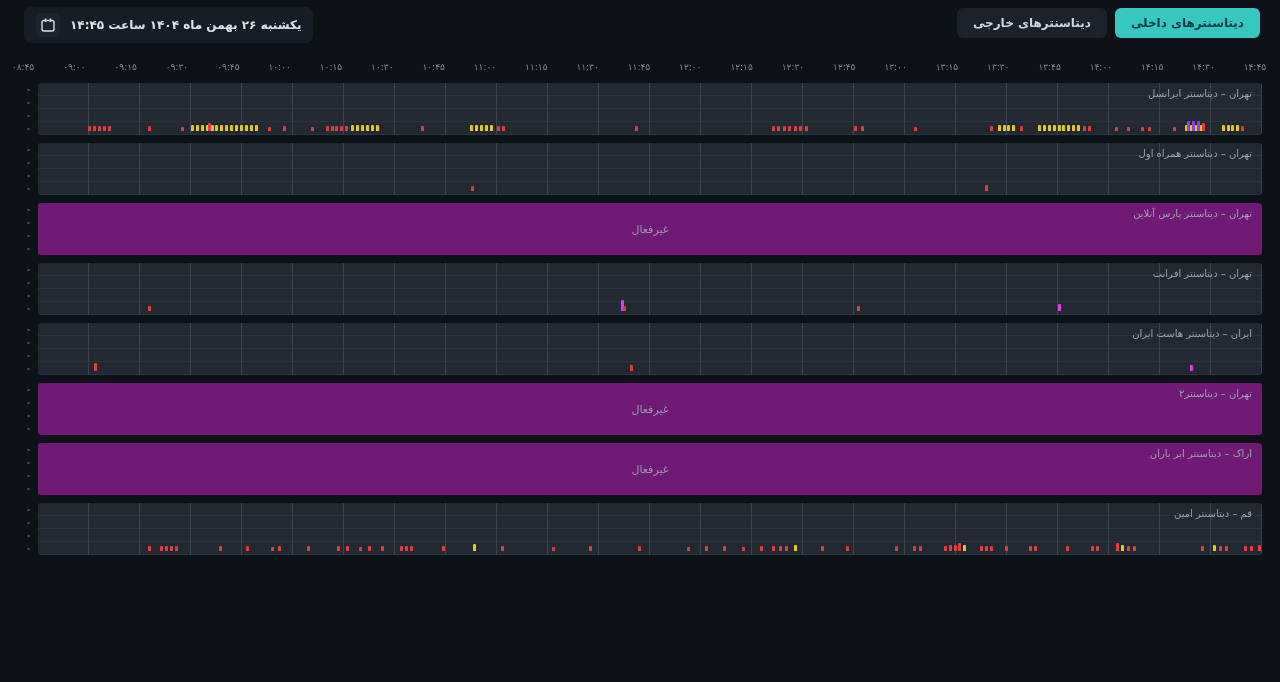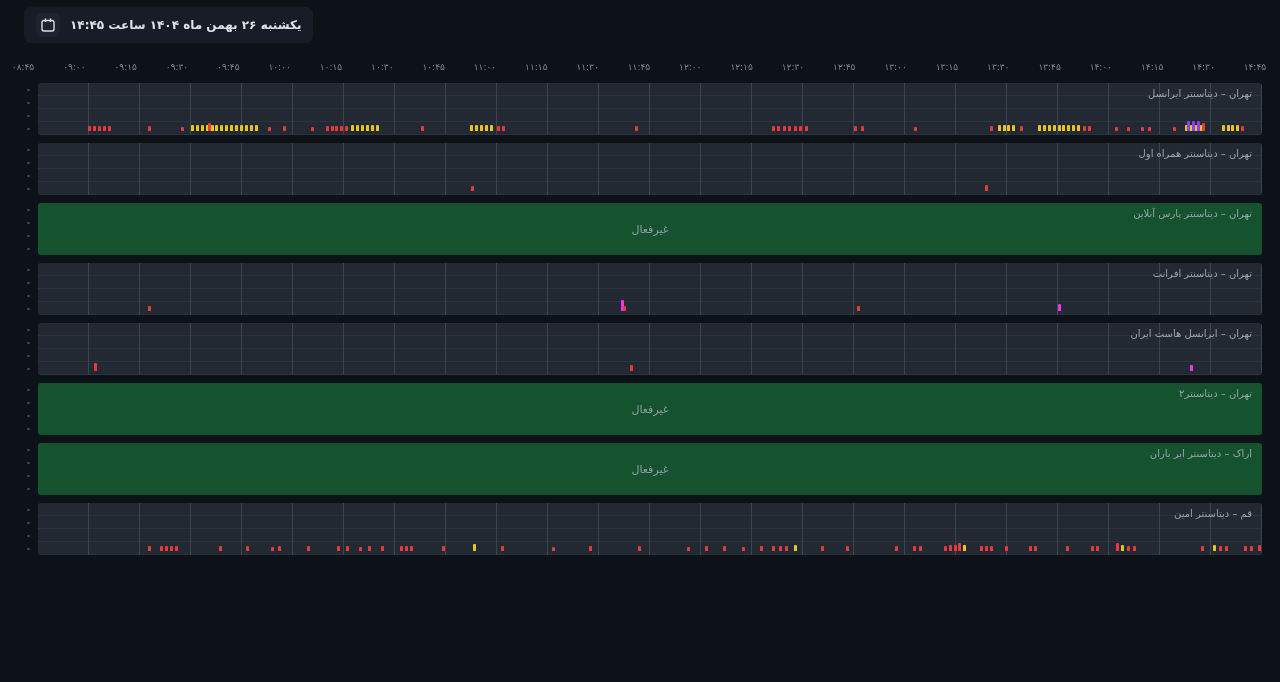--- a/index.html
+++ b/index.html
@@ -50,21 +50,21 @@
   .panel {
     position:absolute; left:38px; right:18px; top:0; bottom:0;
     background:#222933; border-radius:3px; overflow:hidden; cursor:crosshair;
   }
   .panel.grid {
     background-image:
       repeating-linear-gradient(to right, transparent 0 50px, #3a434e 50px 51px),
       repeating-linear-gradient(to bottom, transparent 0 12px, #2b333e 12px 13px);
     background-color:#222933;
   }
-  .panel.inactive { background:#14532d; cursor:default; }
+  .panel.inactive { background:#701a75; cursor:default; }
   .row-label {
     position:absolute; top:5px; right:10px;
     font-size:10px; color:#9aa3b0; direction:rtl; white-space:nowrap;
   }
   .inactive-label {
     position:absolute; top:50%; left:50%; transform:translate(-50%,-50%);
     font-size:11px; color:#939ca9; direction:rtl;
   }
   .spike { position:absolute; bottom:4px; width:3px; border-radius:1px 1px 0 0; }
 </style>
@@ -76,20 +76,22 @@
     <svg width="16" height="16" viewBox="0 0 16 16" fill="none" stroke="#d7dce2" stroke-width="1.4">
       <rect x="2" y="3.5" width="12" height="10.5" rx="2"></rect>
       <line x1="5.5" y1="1.5" x2="5.5" y2="5"></line>
       <line x1="10.5" y1="1.5" x2="10.5" y2="5"></line>
     </svg>
   </span>
   <span class="date-text">یکشنبه ۲۶ بهمن ماه ۱۴۰۴ ساعت ۱۴:۴۵</span>
 </div>
 
 <div class="tabs">
+  <button class="tab">دیتاسنترهای خارجی</button>
+  <button class="tab active">دیتاسنترهای داخلی</button>
 </div>
 
 <div class="time-axis" id="time-axis">
     <span>۰۸:۴۵</span>
     <span>۰۹:۰۰</span>
     <span>۰۹:۱۵</span>
     <span>۰۹:۳۰</span>
     <span>۰۹:۴۵</span>
     <span>۱۰:۰۰</span>
     <span>۱۰:۱۵</span>
@@ -247,21 +249,21 @@
         <div class="spike" style="left: 66.9%; height: 5px; background: rgb(232, 57, 60);"></div>
         <div class="spike" style="left: 83.3%; height: 7px; background: rgb(232, 56, 236);"></div>
       </div>
     </div>
     <div class="row">
       <div class="gutter-tick" style="top: 6px;"></div>
       <div class="gutter-tick" style="top: 19px;"></div>
       <div class="gutter-tick" style="top: 32px;"></div>
       <div class="gutter-tick" style="top: 45px;"></div>
       <div class="panel grid">
-        <div class="row-label">تهران – ایرانسل هاست ایران</div>
+        <div class="row-label">ایران – دیتاسنتر هاست ایران</div>
         <div class="spike" style="left: 4.6%; height: 8px; background: rgb(232, 57, 60);"></div>
         <div class="spike" style="left: 48.4%; height: 6px; background: rgb(232, 57, 60);"></div>
         <div class="spike" style="left: 94.1%; height: 6px; background: rgb(232, 56, 236);"></div>
       </div>
     </div>
     <div class="row">
       <div class="gutter-tick" style="top: 6px;"></div>
       <div class="gutter-tick" style="top: 19px;"></div>
       <div class="gutter-tick" style="top: 32px;"></div>
       <div class="gutter-tick" style="top: 45px;"></div>

